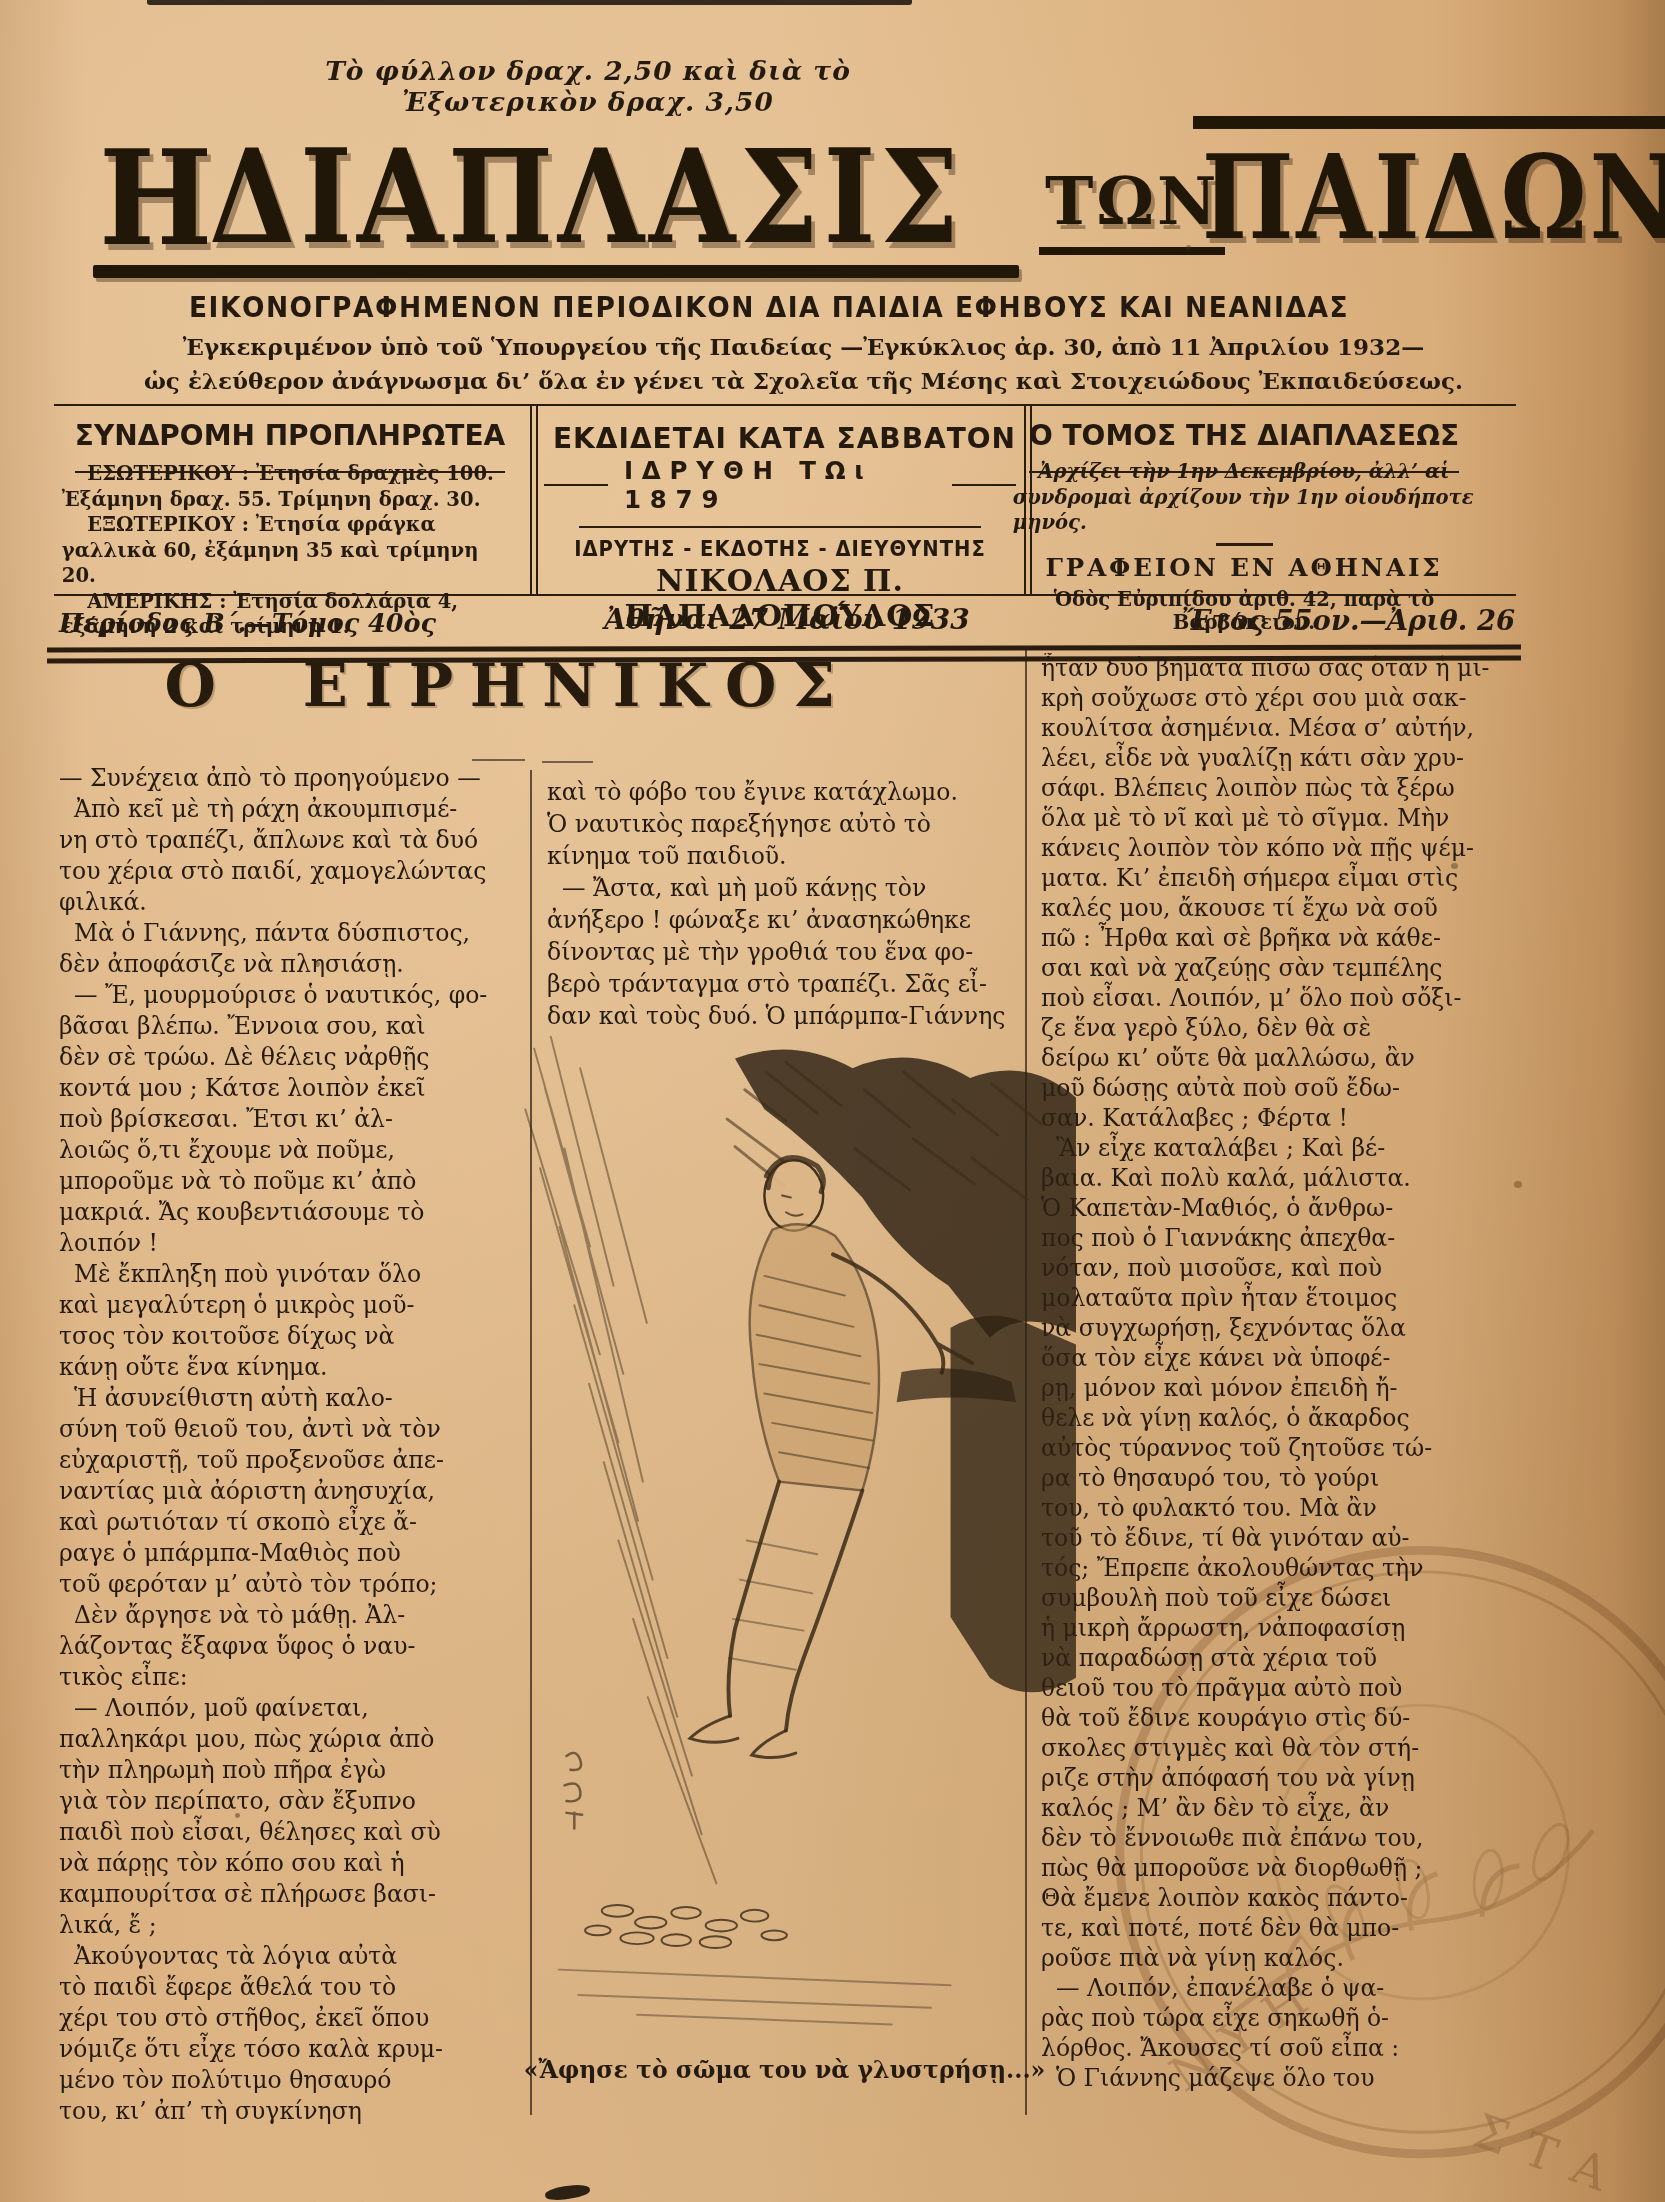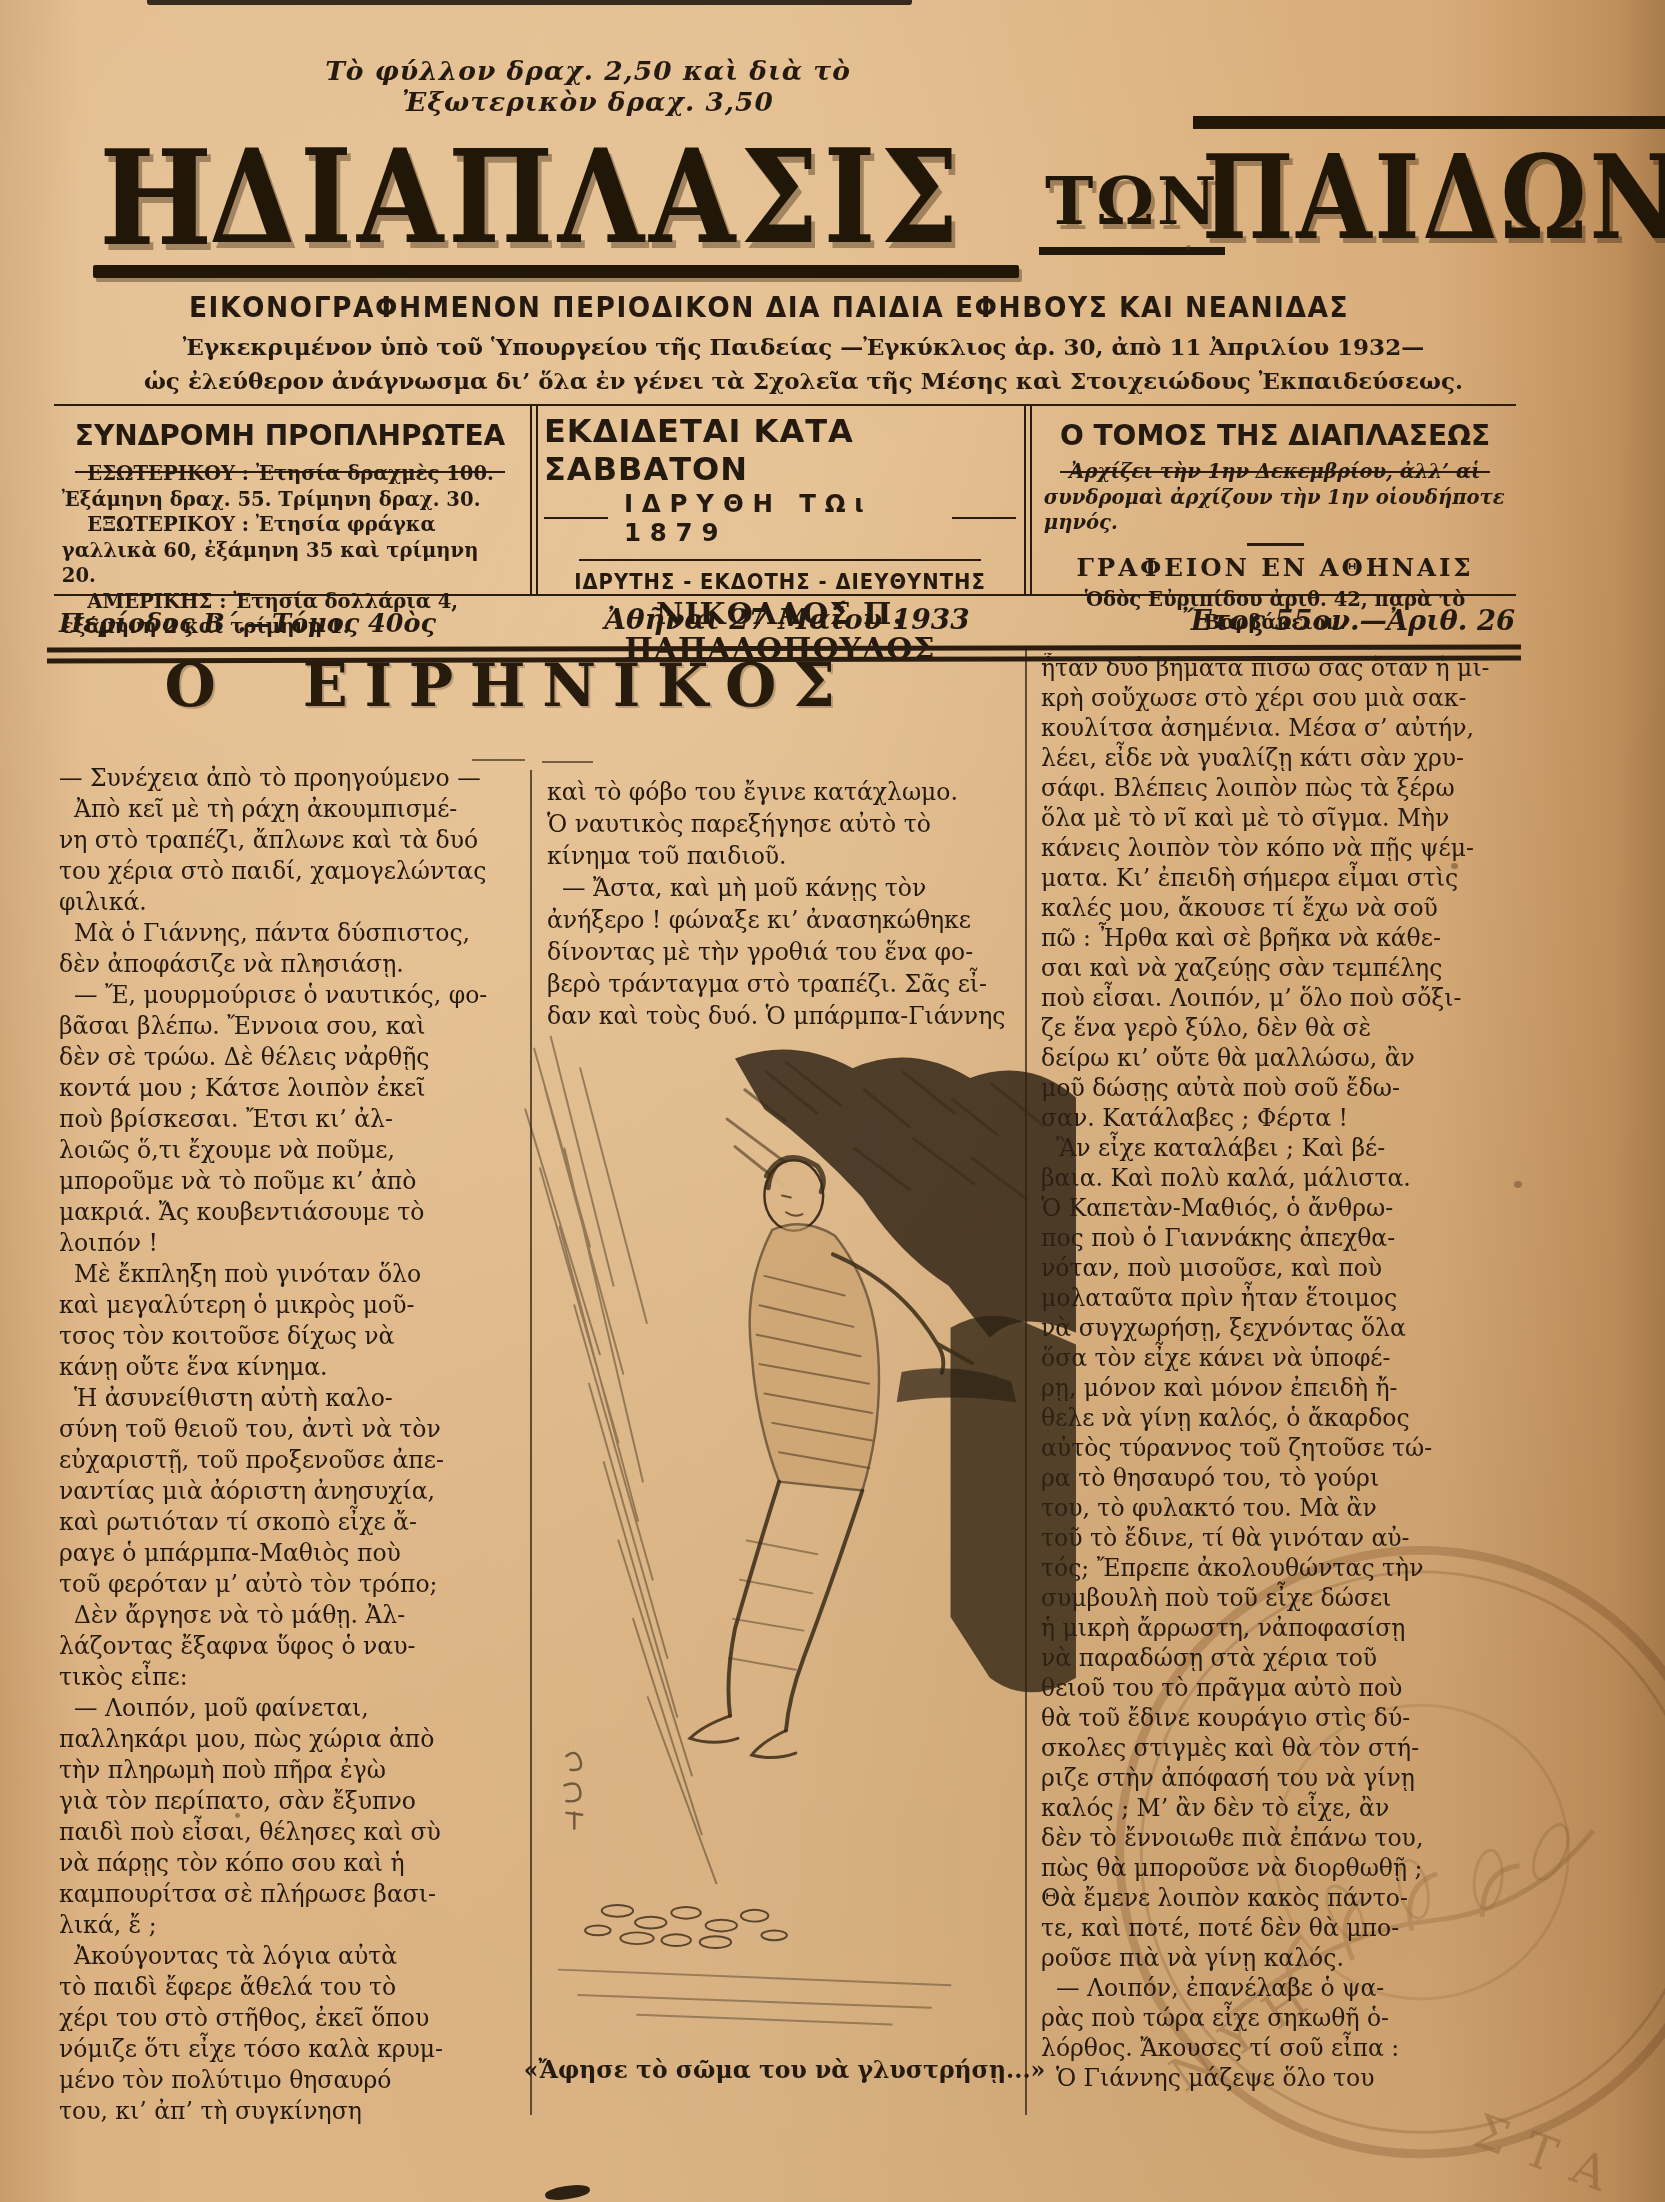--- a/index.html
+++ b/index.html
@@ -38,26 +38,26 @@
   .approval{position:absolute;left:88px;width:1431px;text-align:center;font-weight:bold;font-size:23px;}
   .approval.a1{top:333px;}
   .approval.a2{top:367px;}
   
   .infobox{position:absolute;top:404px;left:54px;width:1462px;height:188px;
     border-top:2.9px solid #2a1d10;border-bottom:2.9px solid #2a1d10;}
   .ib-sep{position:absolute;top:0;bottom:0;width:3.9px;border-left:2px solid #2a1d10;border-right:2px solid #2a1d10;}
   .ib-col{position:absolute;top:0;height:100%;}
   .ib-left{left:0;width:472px;}
   .ib-mid{left:490px;width:472px;}
-  .ib-right{left:980px;width:482px;}
+  .ib-right{left:949px;width:482px;}
   .ib-title{text-align:center;font-family:"DejaVu Sans",sans-serif;font-weight:bold;font-size:28px;margin-top:12.7px;}
   .ib-title span{border-bottom:2.9px solid #2a1d10;padding-bottom:19px;}
   .ib-lines{margin-top:9.8px;padding:0 7.8px;font-weight:bold;font-size:19.6px;line-height:25.5px;}
   .ib-lines p{margin:0;text-indent:25.5px;}
-  .ib-issued{text-align:left;font-family:"DejaVu Sans",sans-serif;font-weight:bold;font-size:32px;margin-top:6px;letter-spacing:1px;}
+  .ib-issued{text-align:right;font-family:"DejaVu Sans",sans-serif;font-weight:bold;font-size:28px;margin-top:16px;letter-spacing:1px;}
   .founded{display:flex;align-items:center;justify-content:center;gap:15.7px;margin-top:1px;}
   .founded .mini{width:76px;height:2px;background:#2a1d10;}
   .founded .txt{font-family:"DejaVu Sans",sans-serif;font-weight:bold;font-size:24.5px;letter-spacing:8.8px;}
   .mid-rule{height:2px;background:#2a1d10;margin:11.8px 35px 0 35px;}
   .roles{text-align:center;font-family:"DejaVu Sans",sans-serif;font-weight:bold;font-size:19.6px;letter-spacing:1px;margin-top:8.8px;transform:scaleY(1.1);}
   .founder{text-align:center;font-weight:bold;font-size:30px;margin-top:3.9px;letter-spacing:1px;}
   .vol-body{font-weight:bold;font-size:19.6px;line-height:25.5px;padding:0 9.8px;margin-top:7.8px;text-indent:25.5px;font-style:italic;}
   .small-rule{width:57px;height:2.9px;background:#2a1d10;margin:6.9px auto 0 auto;}
   .office-title{text-align:center;font-weight:bold;font-size:24.5px;letter-spacing:2.9px;margin-top:6.9px;}
   .office-addr{text-align:center;font-weight:bold;font-size:19.6px;margin-top:5.9px;}

